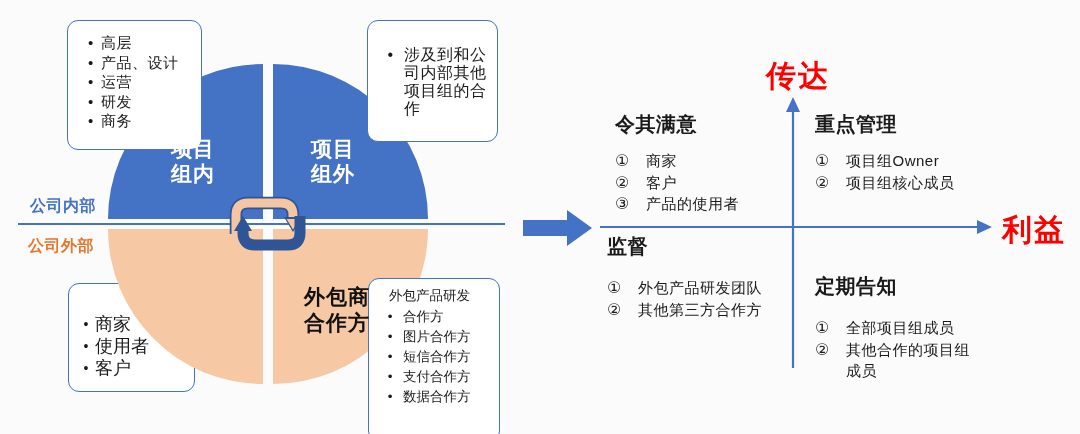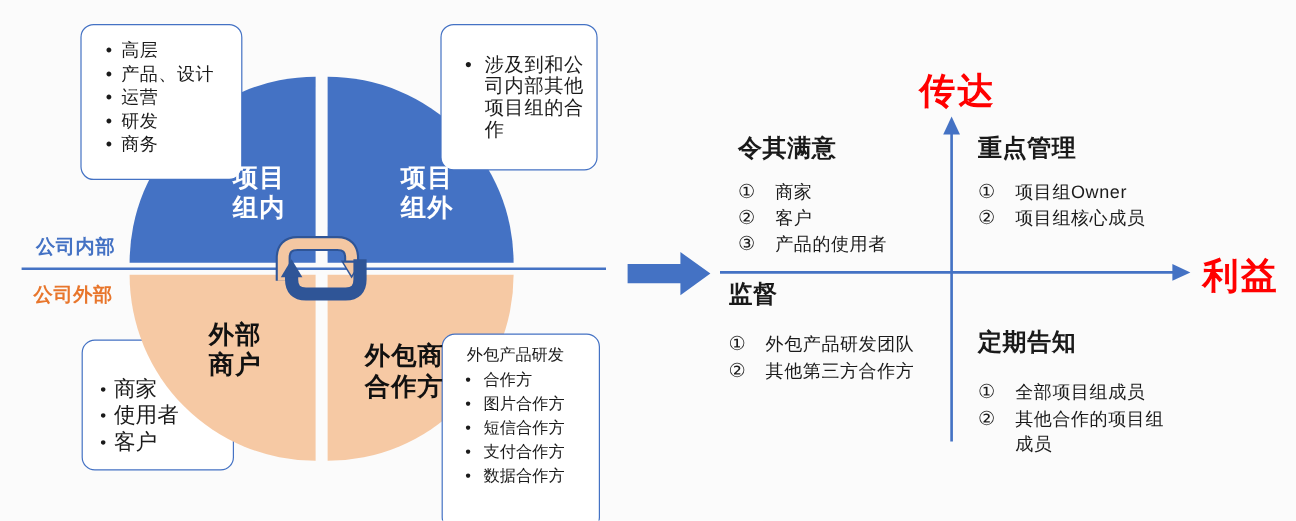--- a/index.html
+++ b/index.html
@@ -31,21 +31,21 @@
   .co-br{left:368px;top:278px;width:132px;height:164px;padding:8px 2px 4px 8px;
          font-size:13.5px;line-height:20px;}
   .co-br .marker{flex:0 0 26px;}
   .co-br .co-lead{margin-left:12px;line-height:18px;margin-bottom:2px;}
 
   
   .pie-label{
     position:absolute;width:90px;text-align:center;font-weight:bold;
     font-size:21px;line-height:25px;letter-spacing:1px;white-space:pre-line;
   }
-  .pie-label.light{color:#ffffff;text-align:right;}
+  .pie-label.light{color:#ffffff;}
   .pie-label.dark{color:#111111;}
   .pl-tl{left:148px;top:136px;}
   .pl-tr{left:288px;top:136px;}
   .pl-bl{left:151px;top:267px;}
   .pl-br{left:292px;top:284px;line-height:26px;}
 
   
   .side-label{position:absolute;font-weight:bold;font-size:16px;letter-spacing:.5px;}
   .side-inside{left:30px;top:196px;color:#4472C4;}
   .side-outside{left:28px;top:236px;color:#E8762C;}
@@ -170,22 +170,20 @@
           <span class="marker">•</span>
           <span class="li-text">数据合作方</span>
         </div>
       </div>
   </div>
 
   <div class="pie-label light pl-tl">项目
 组内</div>
   <div class="pie-label light pl-tr">项目
 组外</div>
-  <div class="pie-label dark pl-bl">外部
-商户</div>
   <div class="pie-label dark pl-br">外包商
 合作方</div>
 
   <div class="side-label side-inside">公司内部</div>
   <div class="side-label side-outside">公司外部</div>
 
   <div class="mq mq-satisfy">
     <div class="mq-title">令其满意</div>
     <div class="mq-list">
         <div class="li">

